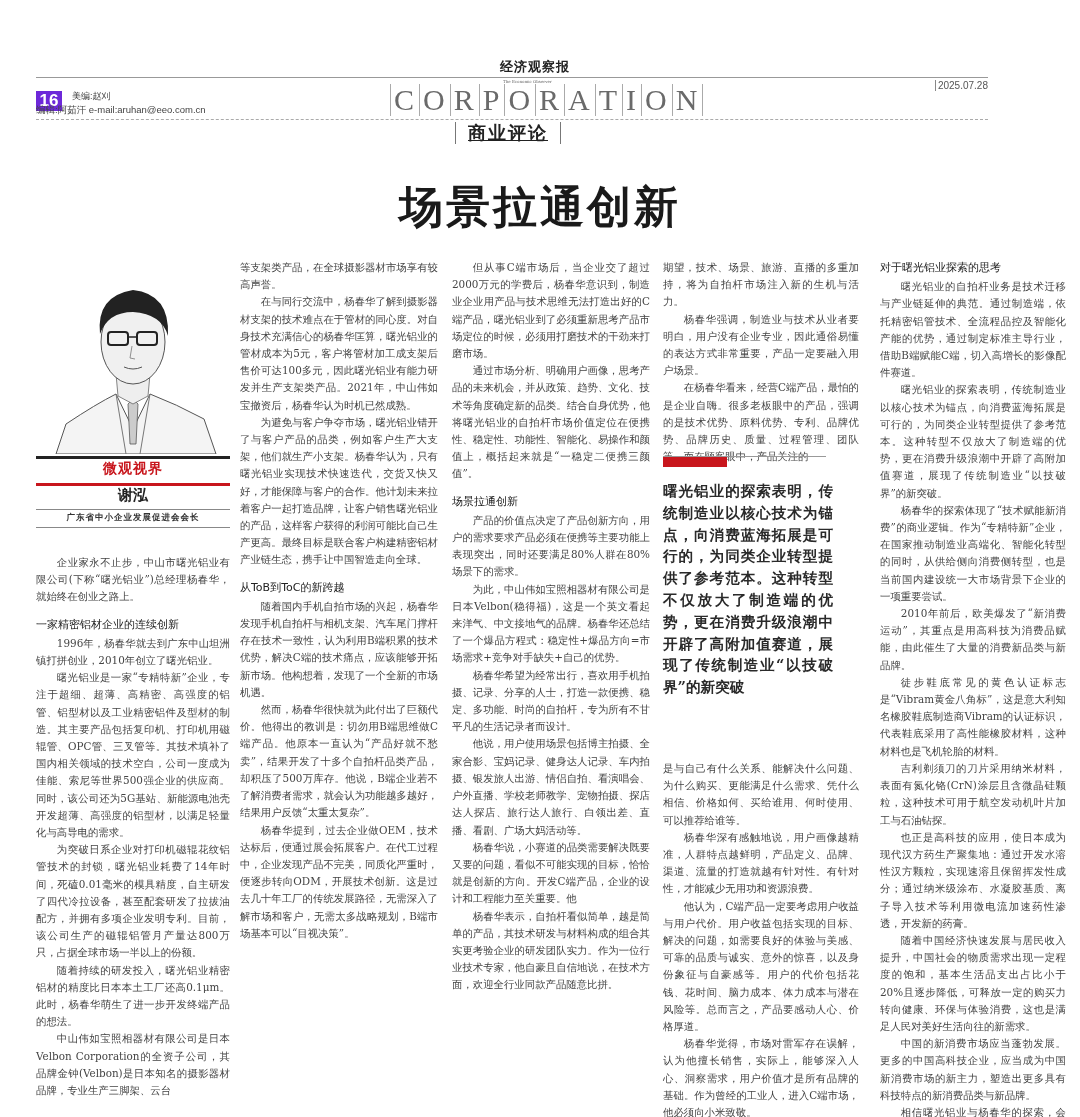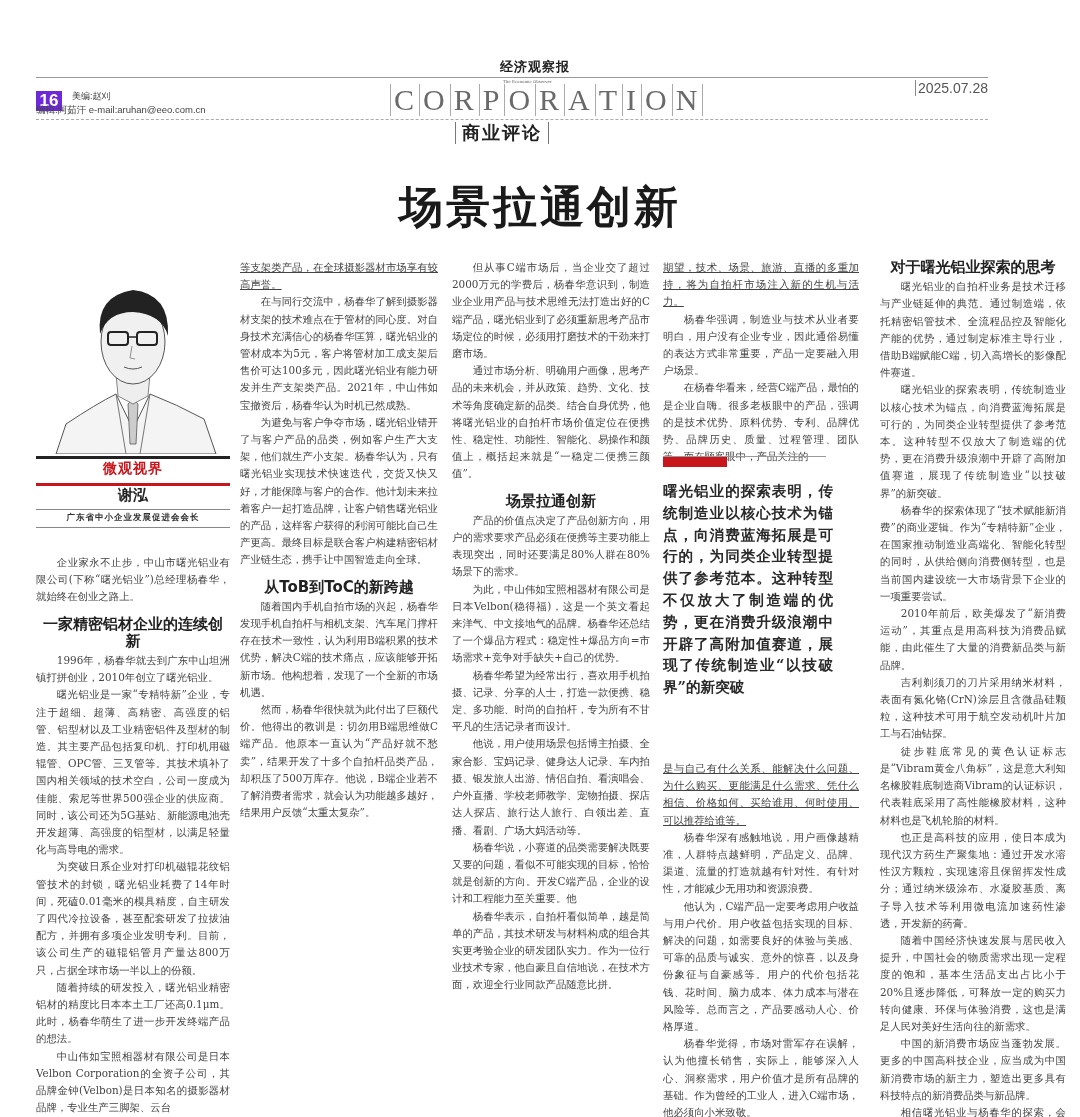--- a/index.html
+++ b/index.html
@@ -7,35 +7,35 @@
   body { font-family: "DejaVu Serif", "Liberation Serif", serif; color: #333; position: relative; }
 
   
   .masthead { position: absolute; left: 500px; top: 58px; font-size: 13px; font-weight: bold; color: #222; letter-spacing: 1px; text-align: center; }
   .masthead-rule { position: absolute; left: 36px; right: 92px; top: 77px; border-top: 1px solid #999; }
   .masthead-sub { position: absolute; left: 503px; top: 79px; font-size: 4px; color: #666; }
   .page-num { position: absolute; left: 36px; top: 91px; width: 26px; height: 20px; background: #6d28d9; color: #fff;
               font-family: "Liberation Sans", sans-serif; font-weight: bold; font-size: 17px; line-height: 20px; text-align: center; }
   .editor1 { position: absolute; left: 72px; top: 90px; font-family: "Liberation Sans", sans-serif; font-size: 9px; color: #444; }
   .editor2 { position: absolute; left: 36px; top: 104px; font-family: "Liberation Sans", sans-serif; font-size: 9.5px; color: #444; }
-  .date { position: absolute; right: 92px; top: 80px; font-family: "Liberation Sans", sans-serif; font-size: 14px; color: #555; border-left: 1px solid #888; padding-left: 2px; }
+  .date { position: absolute; right: 92px; top: 80px; font-family: "Liberation Sans", sans-serif; font-size: 10px; color: #555; border-left: 1px solid #888; padding-left: 2px; }
   .section-en { position: absolute; left: 390px; top: 84px; font-family: "Liberation Serif", serif; font-size: 30px; color: #6a6a6a; letter-spacing: 2px; display: flex; }
   .section-en span { border-left: 1px solid #aaa; padding: 0 3px; line-height: 32px; }
   .section-en span:last-child { border-right: 1px solid #aaa; }
   .dash-rule { position: absolute; left: 36px; right: 92px; top: 119px; border-top: 1px dashed #aaa; }
-  .section-cn { position: absolute; left: 455px; top: 121px; font-size: 18px; font-weight: bold; color: #222; display: flex; align-items: center; gap: 6px; letter-spacing: 2px; }
+  .section-cn { position: absolute; left: 455px; top: 121px; font-size: 18px; font-weight: bold; color: #222; display: flex; align-items: center; gap: 12px; letter-spacing: 2px; text-decoration: underline; }
   .section-cn .bar { width: 1px; height: 22px; background: #777; }
 
   .headline { position: absolute; left: 360px; top: 178px; width: 360px; text-align: center; font-size: 44px; font-weight: bold; color: #1a1a1a; letter-spacing: 3px; }
 
   
   .col { position: absolute; font-size: 10.4px; line-height: 17.2px; color: #444; text-align: justify; }
   .col p { text-indent: 2em; }
-  .col p.noindent { text-indent: 0; text-decoration: underline; }
-  .col h3 { font-family: "DejaVu Sans", "Liberation Sans", sans-serif; font-size: 15px; font-weight: bold; color: #222; text-align: center; margin: 10px 0 2px; }
+  .col p.noindent { text-indent: 0; }
+  .col h3 { font-family: "DejaVu Sans", "Liberation Sans", sans-serif; font-size: 11px; font-weight: normal; color: #222; text-align: left; margin: 10px 0 2px; }
   .col h3.first { margin-top: 0; }
 
   #col1 { left: 36px; top: 554px; width: 194px; }
   #col2 { left: 240px; top: 259px; width: 198px; }
   #col3 { left: 452px; top: 259px; width: 198px; }
   #col4a { left: 663px; top: 259px; width: 196px; }
   #col4b { left: 663px; top: 760px; width: 196px; }
   #col5 { left: 880px; top: 259px; width: 186px; }
 
   
@@ -126,20 +126,21 @@
   <p>中山伟如宝照相器材有限公司是日本Velbon Corporation的全资子公司，其品牌金钟(Velbon)是日本知名的摄影器材品牌，专业生产三脚架、云台</p>
 </div>
 
 <div class="col" id="col2">
   <p class="noindent">等支架类产品，在全球摄影器材市场享有较高声誉。</p>
   <p>在与同行交流中，杨春华了解到摄影器材支架的技术难点在于管材的同心度。对自身技术充满信心的杨春华匡算，曙光铝业的管材成本为5元，客户将管材加工成支架后售价可达100多元，因此曙光铝业有能力研发并生产支架类产品。2021年，中山伟如宝撤资后，杨春华认为时机已然成熟。</p>
   <p>为避免与客户争夺市场，曙光铝业错开了与客户产品的品类，例如客户生产大支架，他们就生产小支架。杨春华认为，只有曙光铝业实现技术快速迭代，交货又快又好，才能保障与客户的合作。他计划未来拉着客户一起打造品牌，让客户销售曙光铝业的产品，这样客户获得的利润可能比自己生产更高。最终目标是联合客户构建精密铝材产业链生态，携手让中国智造走向全球。</p>
   <h3>从ToB到ToC的新跨越</h3>
   <p>随着国内手机自拍市场的兴起，杨春华发现手机自拍杆与相机支架、汽车尾门撑杆存在技术一致性，认为利用B端积累的技术优势，解决C端的技术痛点，应该能够开拓新市场。他构想着，发现了一个全新的市场机遇。</p>
   <p>然而，杨春华很快就为此付出了巨额代价。他得出的教训是：切勿用B端思维做C端产品。他原本一直认为“产品好就不愁卖”，结果开发了十多个自拍杆品类产品，却积压了500万库存。他说，B端企业若不了解消费者需求，就会认为功能越多越好，结果用户反馈“太重太复杂”。</p>
+  <p>杨春华提到，过去企业做OEM，技术达标后，便通过展会拓展客户。在代工过程中，企业发现产品不完美，同质化严重时，便逐步转向ODM，开展技术创新。这是过去几十年工厂的传统发展路径，无需深入了解市场和客户，无需太多战略规划，B端市场基本可以“目视决策”。</p>
 </div>
 
 <div class="col" id="col3">
   <p>但从事C端市场后，当企业交了超过2000万元的学费后，杨春华意识到，制造业企业用产品与技术思维无法打造出好的C端产品，曙光铝业到了必须重新思考产品市场定位的时候，必须用打磨技术的干劲来打磨市场。</p>
   <p>通过市场分析、明确用户画像，思考产品的未来机会，并从政策、趋势、文化、技术等角度确定新的品类。结合自身优势，他将曙光铝业的自拍杆市场价值定位在便携性、稳定性、功能性、智能化、易操作和颜值上，概括起来就是“一稳定二便携三颜值”。</p>
   <h3>场景拉通创新</h3>
   <p>产品的价值点决定了产品创新方向，用户的需求要求产品必须在便携等主要功能上表现突出，同时还要满足80%人群在80%场景下的需求。</p>
   <p>为此，中山伟如宝照相器材有限公司是日本Velbon(稳得福)，这是一个英文看起来洋气、中文接地气的品牌。杨春华还总结了一个爆品方程式：稳定性+爆品方向=市场需求+竞争对手缺失+自己的优势。</p>
   <p>杨春华希望为经常出行，喜欢用手机拍摄、记录、分享的人士，打造一款便携、稳定、多功能、时尚的自拍杆，专为所有不甘平凡的生活记录者而设计。</p>
   <p>他说，用户使用场景包括博主拍摄、全家合影、宝妈记录、健身达人记录、车内拍摄、银发旅人出游、情侣自拍、看演唱会、户外直播、学校老师教学、宠物拍摄、探店达人探店、旅行达人旅行、白领出差、直播、看剧、广场大妈活动等。</p>
@@ -163,19 +164,19 @@
   <p>他认为，C端产品一定要考虑用户收益与用户代价。用户收益包括实现的目标、解决的问题，如需要良好的体验与美感、可靠的品质与诚实、意外的惊喜，以及身份象征与自豪感等。用户的代价包括花钱、花时间、脑力成本、体力成本与潜在风险等。总而言之，产品要感动人心、价格厚道。</p>
   <p>杨春华觉得，市场对雷军存在误解，认为他擅长销售，实际上，能够深入人心、洞察需求，用户价值才是所有品牌的基础。作为曾经的工业人，进入C端市场，他必须向小米致敬。</p>
 </div>
 
 <div class="col" id="col5">
   <h3 class="first">对于曙光铝业探索的思考</h3>
   <p>曙光铝业的自拍杆业务是技术迁移与产业链延伸的典范。通过制造端，依托精密铝管技术、全流程品控及智能化产能的优势，通过制定标准主导行业，借助B端赋能C端，切入高增长的影像配件赛道。</p>
   <p>曙光铝业的探索表明，传统制造业以核心技术为锚点，向消费蓝海拓展是可行的，为同类企业转型提供了参考范本。这种转型不仅放大了制造端的优势，更在消费升级浪潮中开辟了高附加值赛道，展现了传统制造业“以技破界”的新突破。</p>
   <p>杨春华的探索体现了“技术赋能新消费”的商业逻辑。作为“专精特新”企业，在国家推动制造业高端化、智能化转型的同时，从供给侧向消费侧转型，也是当前国内建设统一大市场背景下企业的一项重要尝试。</p>
   <p>2010年前后，欧美爆发了“新消费运动”，其重点是用高科技为消费品赋能，由此催生了大量的消费新品类与新品牌。</p>
+  <p>徒步鞋底常见的黄色认证标志是“Vibram黄金八角标”，这是意大利知名橡胶鞋底制造商Vibram的认证标识，代表鞋底采用了高性能橡胶材料，这种材料也是飞机轮胎的材料。</p>
   <p>吉利剃须刀的刀片采用纳米材料，表面有氮化铬(CrN)涂层且含微晶硅颗粒，这种技术可用于航空发动机叶片加工与石油钻探。</p>
-  <p>徒步鞋底常见的黄色认证标志是“Vibram黄金八角标”，这是意大利知名橡胶鞋底制造商Vibram的认证标识，代表鞋底采用了高性能橡胶材料，这种材料也是飞机轮胎的材料。</p>
   <p>也正是高科技的应用，使日本成为现代汉方药生产聚集地：通过开发水溶性汉方颗粒，实现速溶且保留挥发性成分；通过纳米级涂布、水凝胶基质、离子导入技术等利用微电流加速药性渗透，开发新的药膏。</p>
   <p>随着中国经济快速发展与居民收入提升，中国社会的物质需求出现一定程度的饱和，基本生活品支出占比小于20%且逐步降低，可释放一定的购买力转向健康、环保与体验消费，这也是满足人民对美好生活向往的新需求。</p>
   <p>中国的新消费市场应当蓬勃发展。更多的中国高科技企业，应当成为中国新消费市场的新主力，塑造出更多具有科技特点的新消费品类与新品牌。</p>
   <p><span>相信曙光铝业与杨春华的探索，会让美好事情即将发生。这是值得期待且非常可行的新经济发展模式与新空间。</span></p>
 </div>
 
 </body></html>

